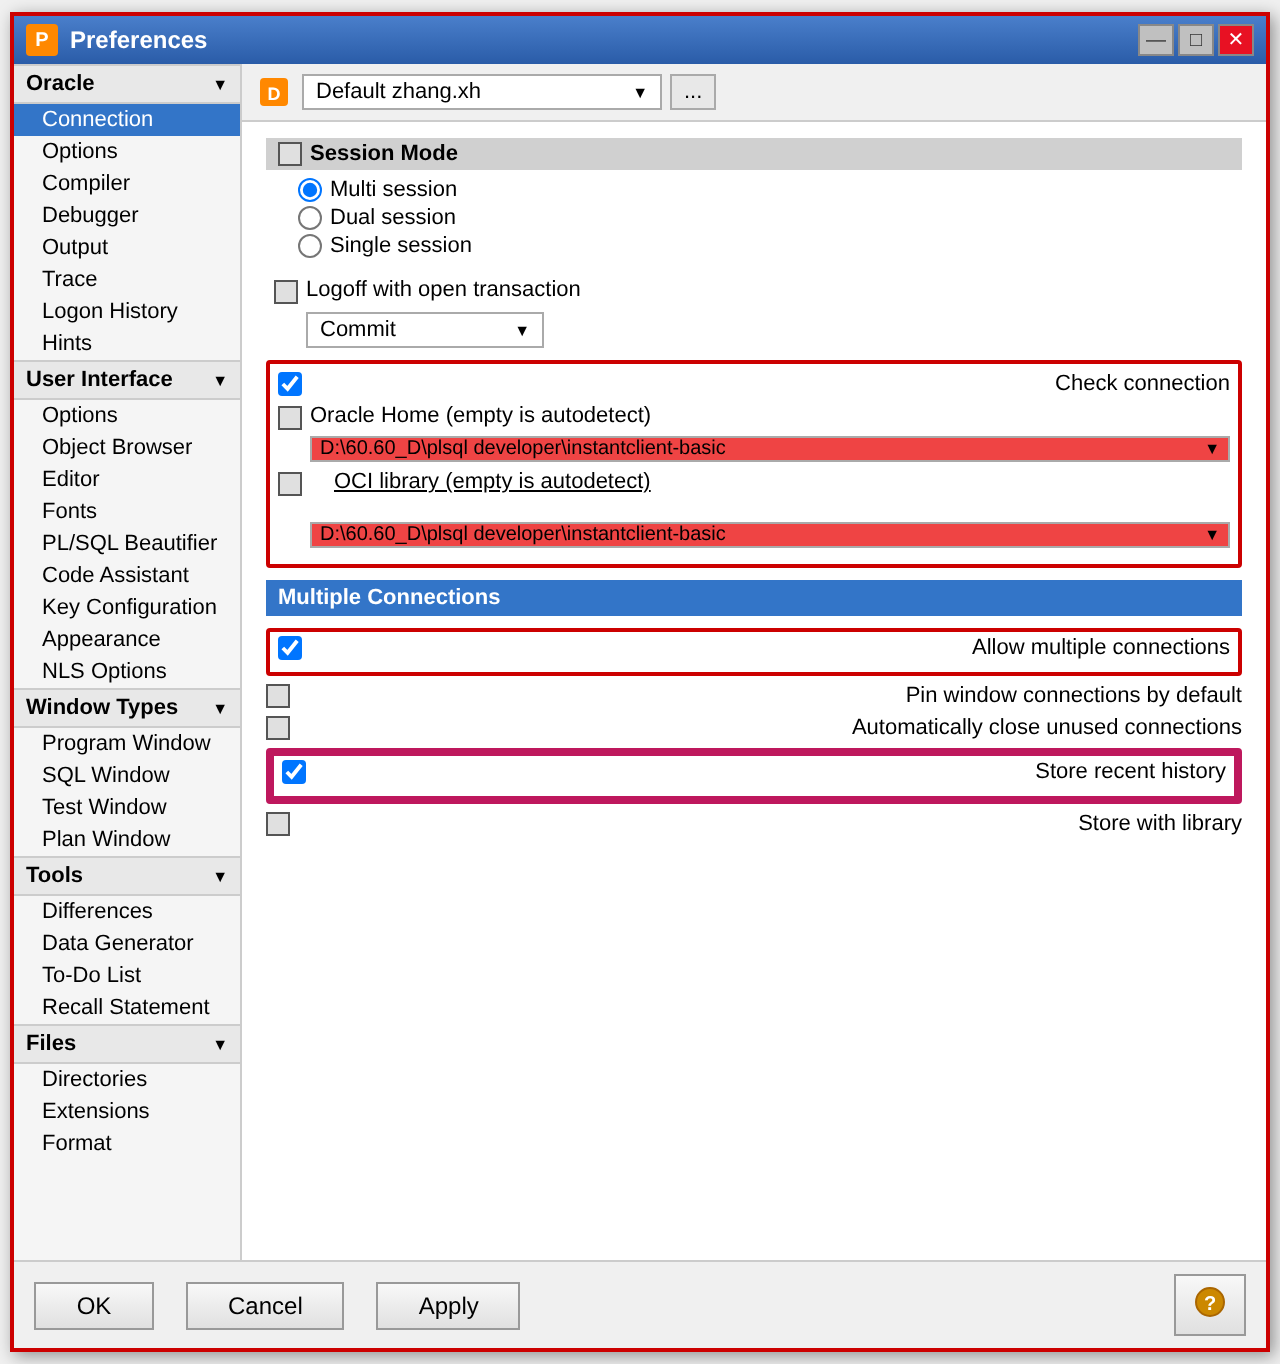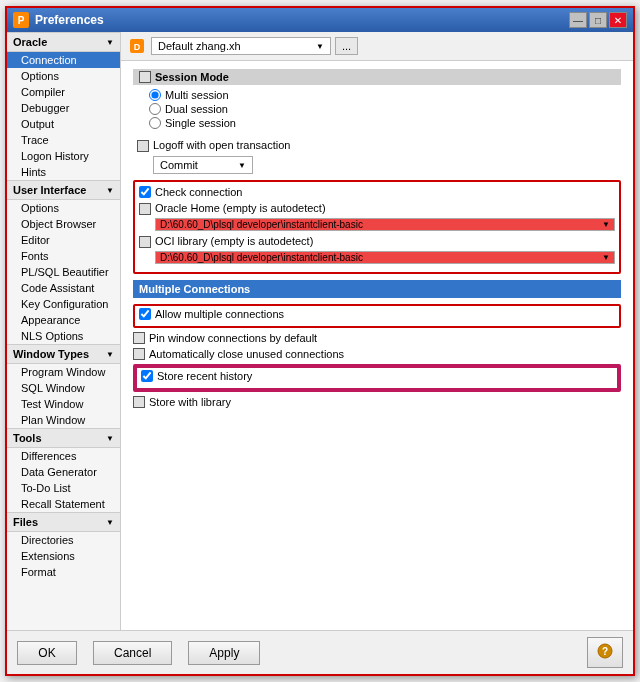--- a/index.html
+++ b/index.html
@@ -174,20 +174,21 @@
       gap: 4px;
       margin-bottom: 2px;
       font-size: 11px;
     }
     .check-item {
       display: flex;
       align-items: center;
       gap: 4px;
       margin-bottom: 4px;
       font-size: 11px;
+      justify-content: space-between;
     }
     .dropdown-row {
       display: flex;
       align-items: center;
       gap: 4px;
       margin-bottom: 4px;
       padding-left: 16px;
     }
     .logoff-group {
       padding-left: 4px;
@@ -197,21 +198,21 @@
       font-size: 11px;
       margin-bottom: 2px;
     }
     .logoff-dropdown {
       display: flex;
       align-items: center;
       border: 1px solid #aaa;
       background: white;
       padding: 2px 6px;
       font-size: 11px;
-      width: 100px;
+      width: 119px;
     }
     .check-section {
       border: 2px solid #cc0000;
       padding: 4px;
       margin-bottom: 6px;
       border-radius: 2px;
     }
     .oracle-home-group {
       margin-bottom: 4px;
     }
@@ -414,21 +415,21 @@
             </div>
             <div style="padding-left:16px;">
               <div class="oracle-home-dropdown">
                 <span style="font-size:10px;">D:\60.60_D\plsql developer\instantclient-basic</span>
                 <span style="margin-left:auto;font-size:8px;">▼</span>
               </div>
             </div>
           </div>
 
           <div class="oracle-home-group">
-            <div style="display:flex;align-items:center;gap:4px;margin-bottom:2px;">
+            <div style="display:flex;align-items:center;gap:16px;margin-bottom:12px;text-decoration:underline;">
               <div style="width:12px;height:12px;border:1px solid #555;background:#e0e0e0;flex-shrink:0;"></div>
               <span class="oracle-home-label">OCI library (empty is autodetect)</span>
             </div>
             <div style="padding-left:16px;">
               <div class="oracle-home-dropdown">
                 <span style="font-size:10px;">D:\60.60_D\plsql developer\instantclient-basic</span>
                 <span style="margin-left:auto;font-size:8px;">▼</span>
               </div>
             </div>
           </div>

